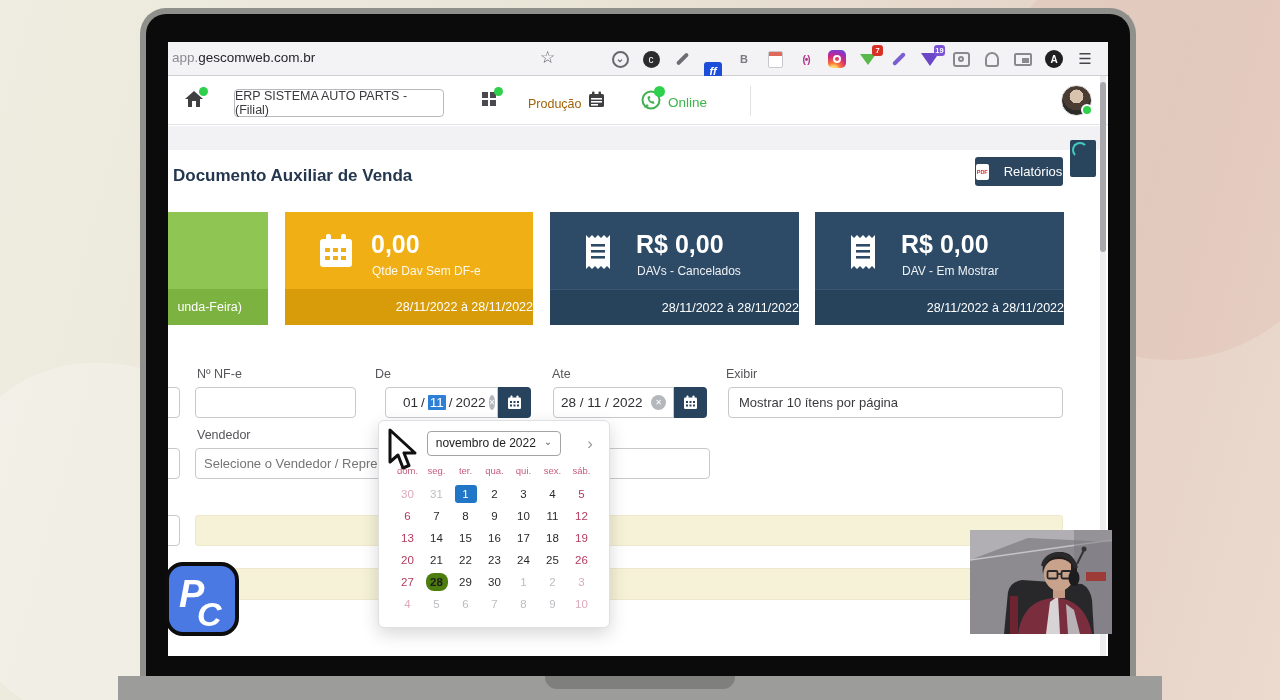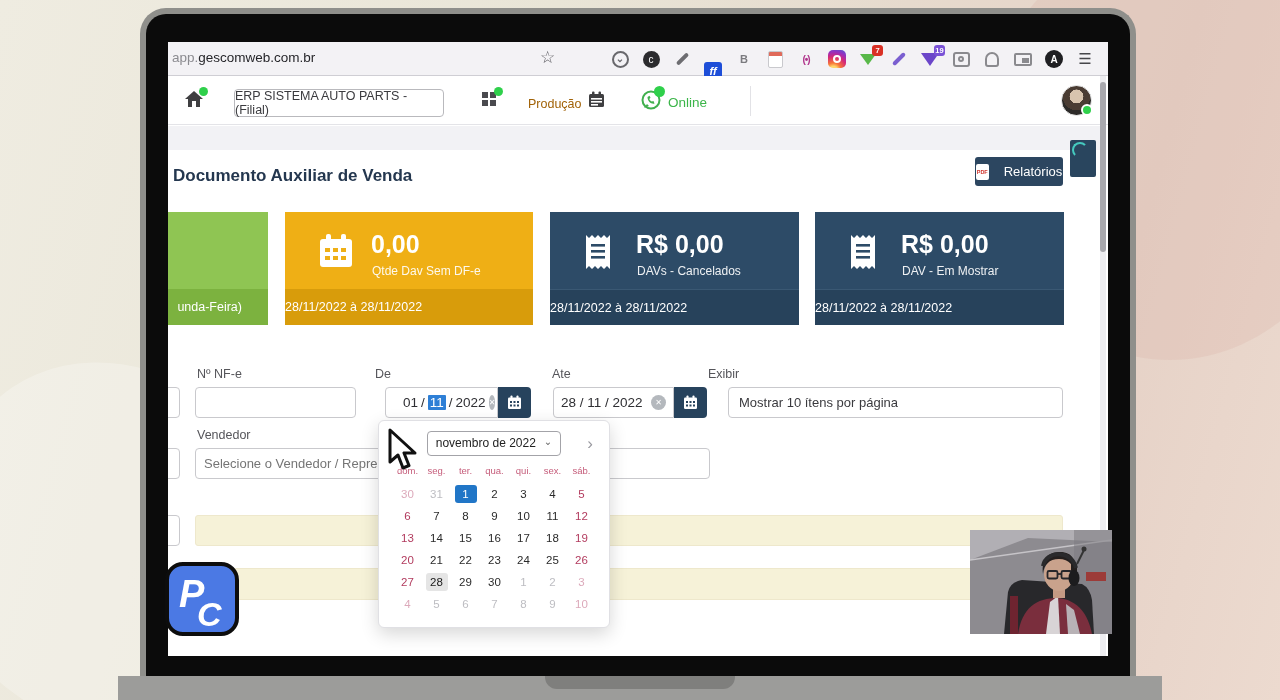--- a/index.html
+++ b/index.html
@@ -71,21 +71,21 @@
   .side-widget{position:absolute;left:902px;top:98px;width:26px;height:37px;background:#29455e;border-radius:2px;overflow:hidden;}
   .side-widget i{position:absolute;left:2px;top:2px;width:16px;height:16px;border:2px solid transparent;border-top-color:#45c9bf;border-left-color:#45c9bf;border-radius:50%;}
   .scrollbar{position:absolute;left:932px;top:34px;width:6px;height:580px;background:#ededf0;}
   .scroll-thumb{position:absolute;left:0;top:6px;width:6px;height:170px;background:#a8a8ad;border-radius:3px;}
 
   
   .card{position:absolute;top:170px;height:113px;color:#fff;overflow:hidden;padding-left:12px;}
   .card .value{position:absolute;left:86px;top:18px;font-size:25px;font-weight:bold;}
   .card .clabel{position:absolute;left:87px;top:52px;font-size:12px;opacity:.92;}
   .card .cicon{position:absolute;left:32px;top:20px;}
-  .card .cfooter{position:absolute;left:0;bottom:0;width:100%;height:36px;font-size:12.5px;display:flex;align-items:center;justify-content:flex-start;}
+  .card .cfooter{position:absolute;left:0;bottom:0;width:100%;height:36px;font-size:12.5px;display:flex;align-items:center;justify-content:flex-end;}
   .card-green{left:-62px;width:162px;background:#8fc553;}
   .card-green .cfooter{background:#7cb23f;justify-content:flex-end;padding-right:26px;}
   .card-amber{left:117px;width:248px;background:#efaf15;}
   .card-amber .cfooter{background:#d89c0b;}
   .card-navy{background:#2d4b67;}
   .card-navy .cfooter{background:#27425b;border-top:1px solid #3a5873;}
   .card-n1{left:382px;width:249px;}
   .card-n2{left:647px;width:249px;}
 
   
@@ -104,21 +104,21 @@
   .pop-head{position:absolute;left:0;top:9px;width:100%;height:26px;display:flex;align-items:center;justify-content:space-between;padding:0 16px;}
   .chev{color:#9a9aa0;font-size:17px;line-height:1;cursor:pointer;}
   .month-box{width:134px;height:25px;border:1px solid #a3a3a8;border-radius:4px;display:flex;align-items:center;justify-content:center;gap:8px;font-size:12px;color:#222;cursor:pointer;}
   .month-box .dd{font-size:10px;color:#666;margin-top:-4px;}
   .dow-row,.day-grid{position:absolute;left:14px;display:grid;grid-template-columns:repeat(7,29px);justify-items:center;}
   .dow-row{top:44px;}
   .dow-row span{font-size:9.5px;color:#c55c7a;}
   .day-grid{top:62px;grid-auto-rows:22px;align-items:center;font-size:11.5px;}
   .day{width:22px;height:18px;display:flex;align-items:center;justify-content:center;cursor:pointer;}
   .day.sel{background:#2176c7;color:#fff;border-radius:3px;}
-  .day.today{background:#e5e5e5;color:#1b1b1b;border-radius:3px;font-weight:normal;}
+  .day.today{background:#4d7c0f;color:#1b1b1b;border-radius:8px;font-weight:bold;}
   .day.wd{color:#2a2a2a;}
   .day.we{color:#b23b5e;}
   .day.owd{color:#bdbdc2;}
   .day.owe{color:#dca9ba;}
 
   
   .logo{position:absolute;left:165px;top:562px;width:74px;height:74px;z-index:50;}
   .webcam{position:absolute;left:970px;top:530px;width:142px;height:104px;z-index:60;overflow:hidden;background:#8a888d;}
   .cursor{position:absolute;left:386px;top:428px;z-index:70;}
 </style>
@@ -316,21 +316,21 @@
     <div class="value">R$ 0,00</div>
     <div class="clabel">DAV - Em Mostrar</div>
     <div class="cfooter">
         <span>28/11/2022 à 28/11/2022</span>
       </div>
   </div>
 
   <div class="flabel" style="left:29px;top:325px;">Nº NF-e</div>
   <div class="flabel" style="left:207px;top:325px;">De</div>
   <div class="flabel" style="left:384px;top:325px;">Ate</div>
-  <div class="flabel" style="left:540px;top:325px;text-align:center;">Exibir</div>
+  <div class="flabel" style="left:558px;top:325px;text-align:center;">Exibir</div>
 
   <div class="stub" style="top:345px;"></div>
   <input class="finput" style="left: 27px; top: 345px; width: 161px;">
 
   <div class="dateinput" style="left:217px;top:345px;width:113px;padding-left:17px;">
     <span>01</span>
       <span>/</span>
       <span class="seg-hl">11</span>
       <span>/</span>
       <span>2022</span>

